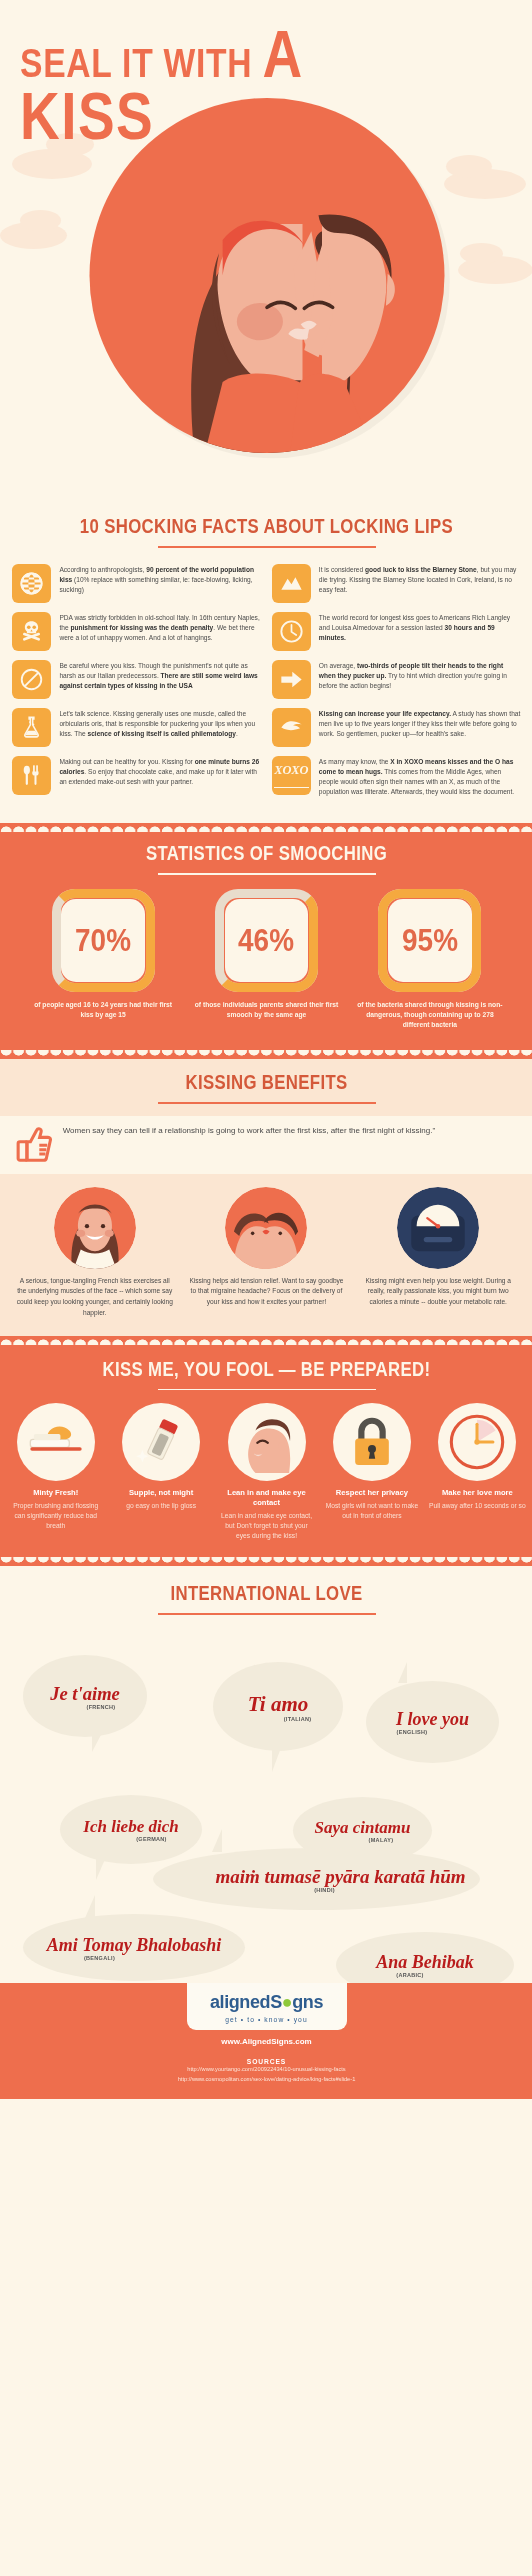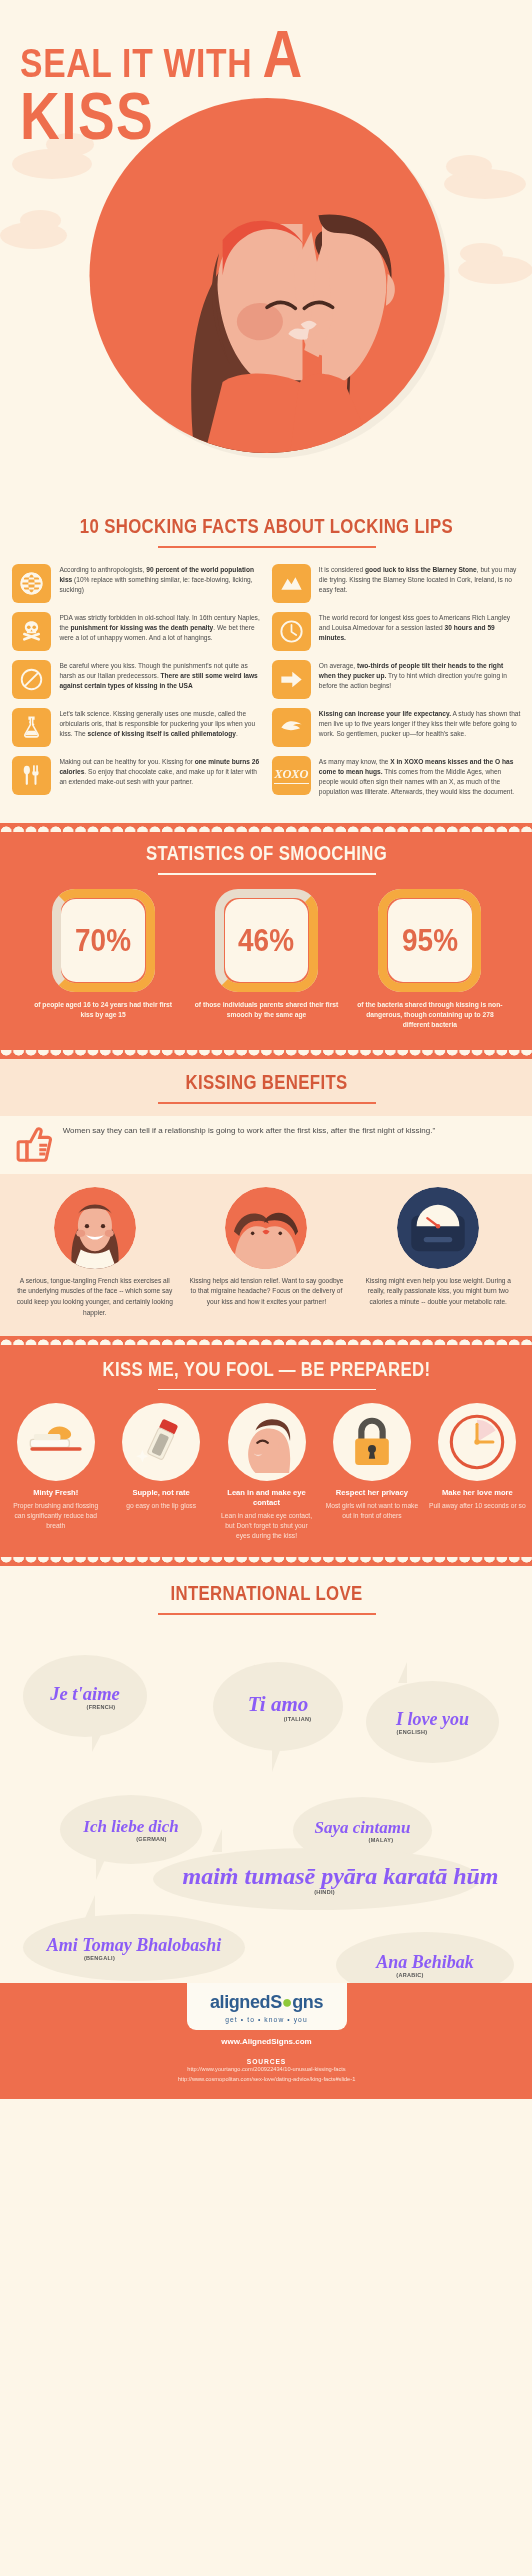--- a/index.html
+++ b/index.html
@@ -96,21 +96,21 @@
     display: flex; align-items: center; justify-content: center;
   }
   .fact-icon svg { width: 25px; height: 25px; fill: #fdf6e8; }
   .fact-icon .xoxo {
     font-family: "Liberation Serif", serif;
     font-style: italic;
     font-weight: bold;
     font-size: 12.4px;
     color: #fdf6e8;
     border-bottom: 1.8px solid #fdf6e8;
-    padding-bottom: 1px;
+    padding-bottom: 9px;
   }
   .fact-text {
     font-size: 6.6px;
     line-height: 1.55;
     color: #4a4a4a;
     padding-top: 0.9px;
   }
   .fact-text b { font-weight: bold; color: #333; }
   .scallop {
     height: 9px;
@@ -185,21 +185,21 @@
     position: absolute;
     background: #f2ebdb;
     border-radius: 50%;
     display: flex; flex-direction: column;
     align-items: center; justify-content: center;
   }
   .bubble .phrase {
     font-family: "Liberation Serif", serif;
     font-style: italic;
     font-weight: bold;
-    color: #8b5cf6;
+    color: #b91c1c;
     white-space: nowrap;
   }
   .bubble .lang {
     font-size: 5.5px; font-weight: bold; color: #555;
     letter-spacing: 0.3px; margin-top: -0.9px;
   }
   .tail { position: absolute; width: 0; height: 0; }
 
   
   .footer { background: #ee6e4d; padding: 0 0 14px; position: relative; }
@@ -516,21 +516,21 @@
         <div class="prep-circle">
           <svg viewBox="0 0 70 70" width="62" height="62">
               <g transform="rotate(25 35 35)">
                 <rect x="26" y="10" width="19" height="12" rx="3" fill="#d8392f"></rect>
                 <rect x="26" y="21" width="19" height="32" rx="3" fill="#f5efdf" stroke="#e0d5c2" stroke-width="1.2"></rect>
                 <rect x="30" y="26" width="11" height="24" rx="2" fill="#b9b3a4"></rect>
               </g>
               <path d="M14 44l2 5 5 2-5 2-2 5-2-5-5-2 5-2z" fill="#fdfaf2"></path>
             </svg>
         </div>
-        <div class="prep-title">Supple, not rate</div>
+        <div class="prep-title">Supple, not might</div>
         <div class="prep-body">go easy on the lip gloss</div>
       </div>
 
       <div class="prep">
         <div class="prep-circle">
           <svg viewBox="0 0 70 70" width="62" height="62">
               <path d="M60 70c4-30-2-48-20-50-14-1.6-24 8-26 24-1.4 11 2 20 8 26z" fill="#f2b39a"></path>
               <path d="M22 22c4-12 18-16 30-10 8 4 10 14 9 22-2-12-8-18-18-18-9 0-17 2-21 6z" fill="#6d3a2b"></path>
               <path d="M24 36q6-5 12 0" stroke="#4a2a20" stroke-width="2.4" fill="none" stroke-linecap="round"></path>
               <path d="M20 48q6 3 10 0 -5 6-10 0Z" fill="#f7dcd0"></path>
@@ -600,21 +600,21 @@
       <div class="tail" style="left:23px;top:59px;border-right:10.7px solid #f2ebdb;border-bottom:21px solid transparent;"></div>
     </div>
 
     <div class="bubble" style="left:60px;top:229px;width:142px;height:69px;">
       <div class="phrase" style="font-size:17px;">Ich liebe dich</div>
       <div class="lang" style="margin-left:41px;">(GERMAN)</div>
       <div class="tail" style="left:36px;top:62px;border-left:10.7px solid #f2ebdb;border-bottom:23px solid transparent;"></div>
     </div>
 
     <div class="bubble" style="left:153px;top:282px;width:327px;height:62px;">
-      <div class="phrase" style="font-size:24px;margin-left:48px;">maiṁ tumasē pyāra karatā hūm</div>
+      <div class="phrase" style="font-size:19px;margin-left:48px;">maiṁ tumasē pyāra karatā hūm</div>
       <div class="lang" style="margin-left:16px;">(HINDI)</div>
       <div class="tail" style="left:59px;top:-19.5px;border-right:10.7px solid #f2ebdb;border-top:23px solid transparent;"></div>
     </div>
 
     <div class="bubble" style="left:23px;top:348px;width:222px;height:67px;">
       <div class="phrase" style="font-size:18px;">Ami Tomay Bhalobashi</div>
       <div class="lang" style="margin-left:-69px;">(BENGALI)</div>
       <div class="tail" style="left:62px;top:-19.5px;border-right:10.7px solid #f2ebdb;border-top:23px solid transparent;"></div>
     </div>
 

